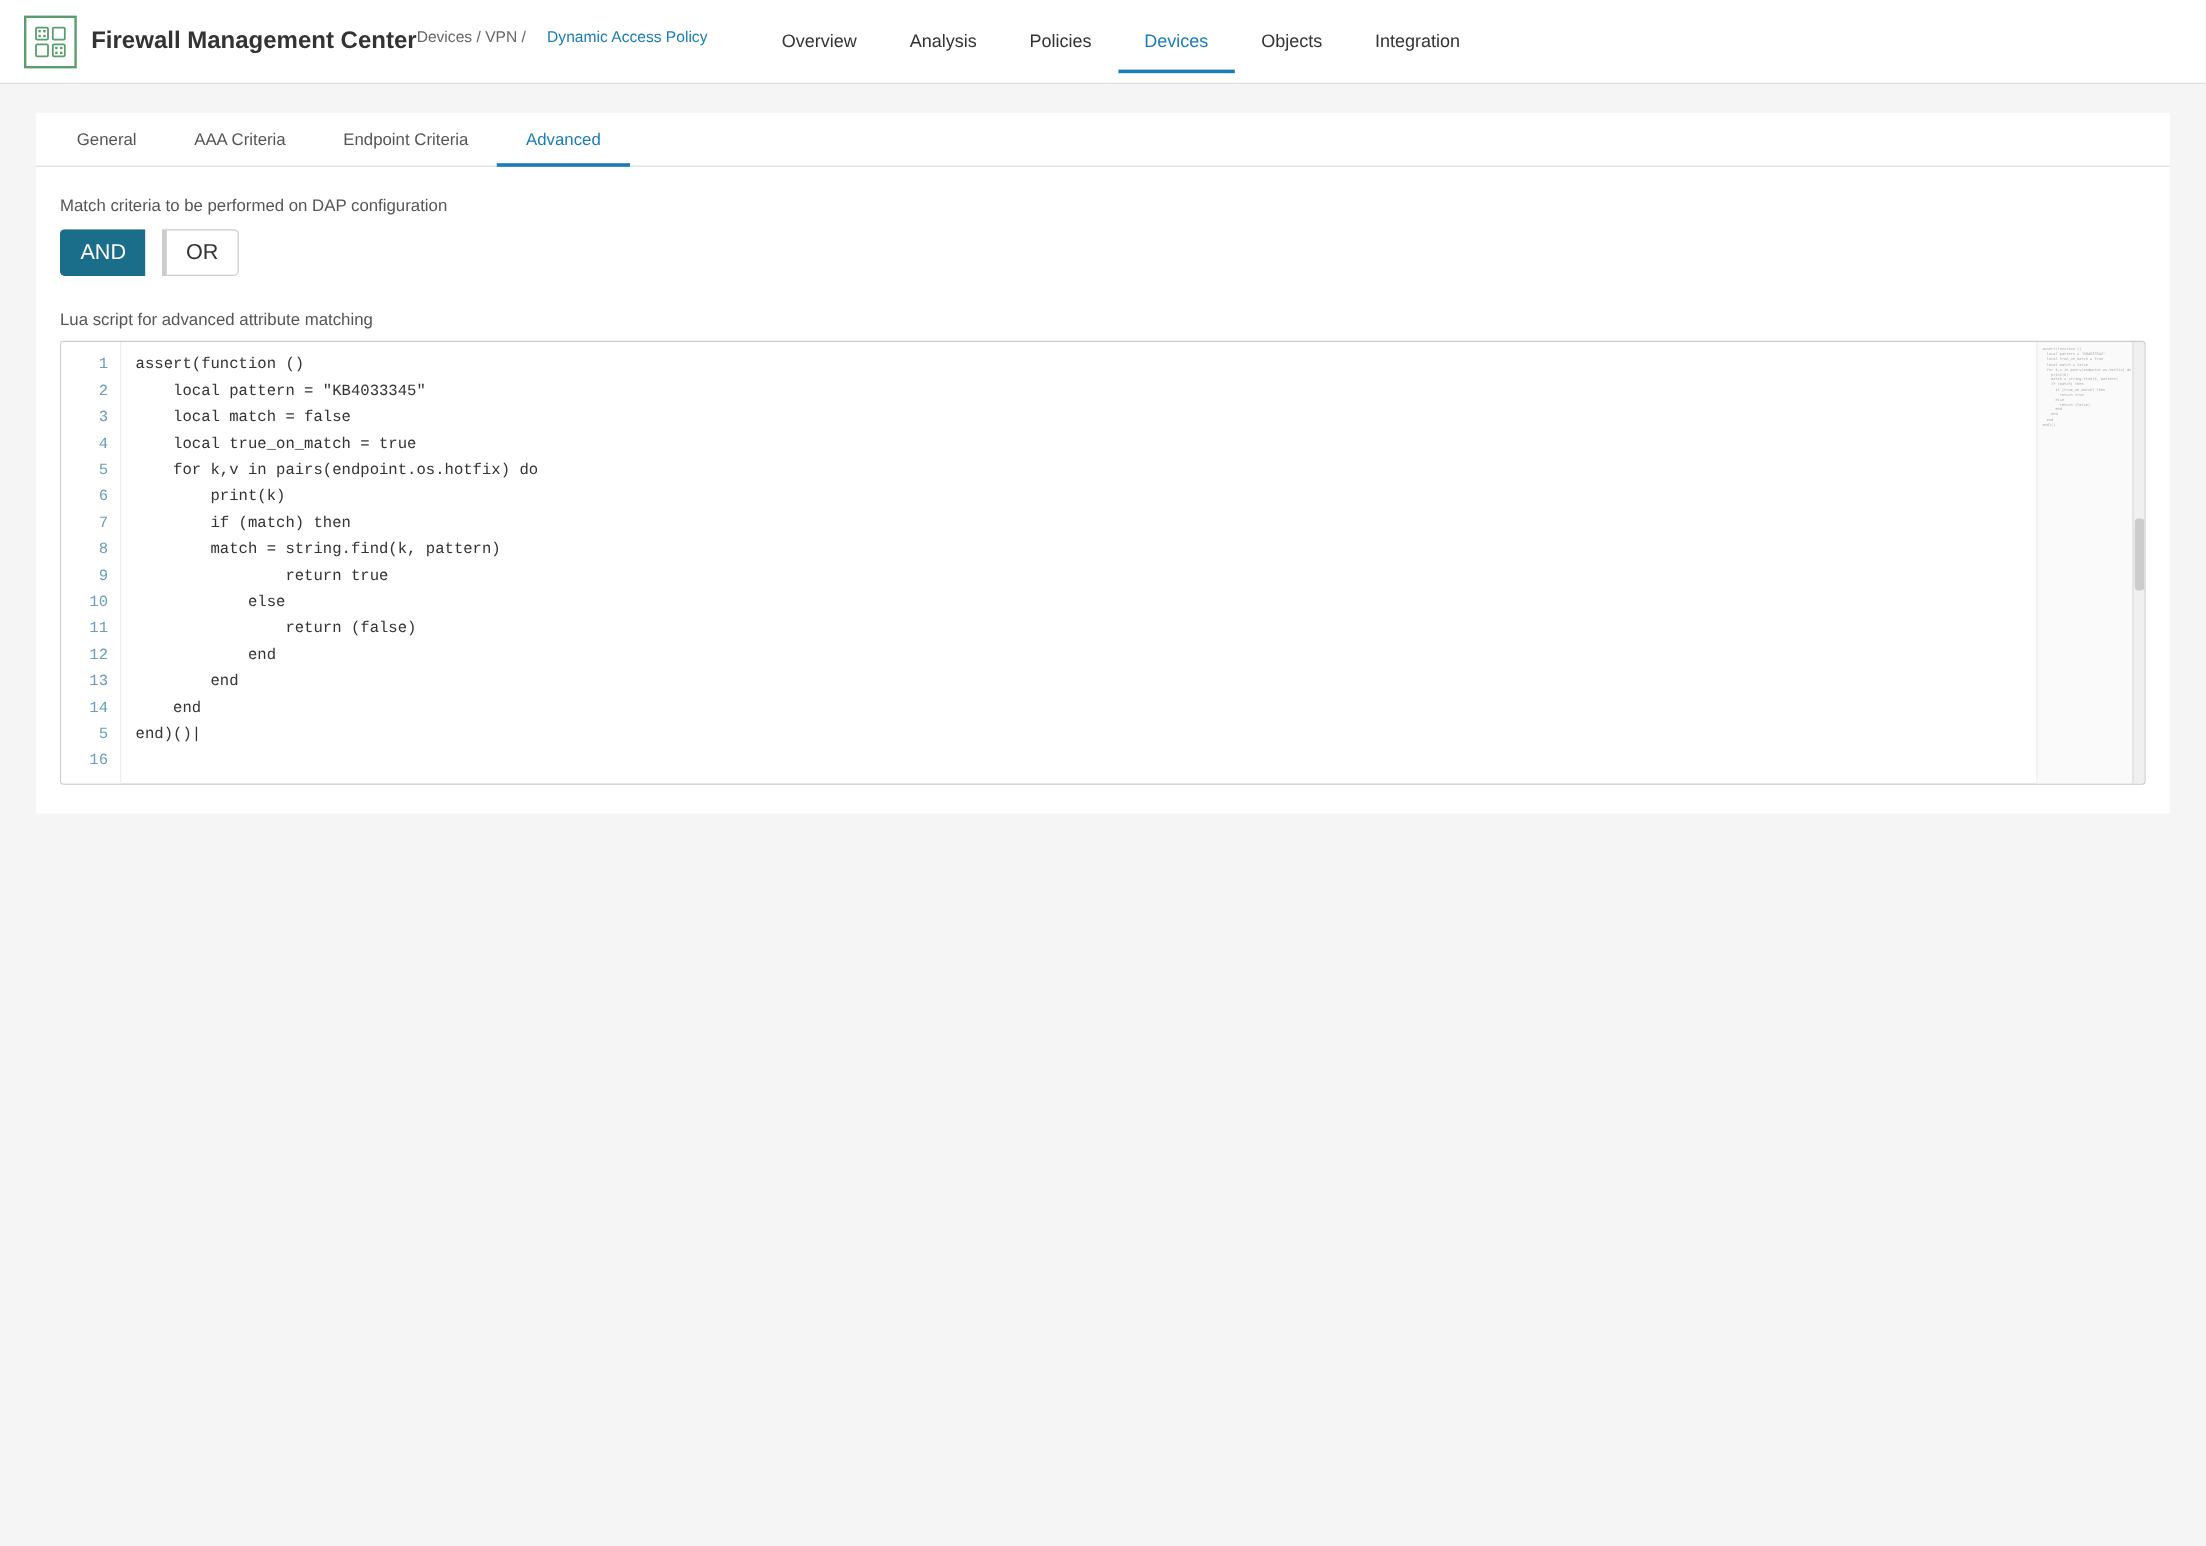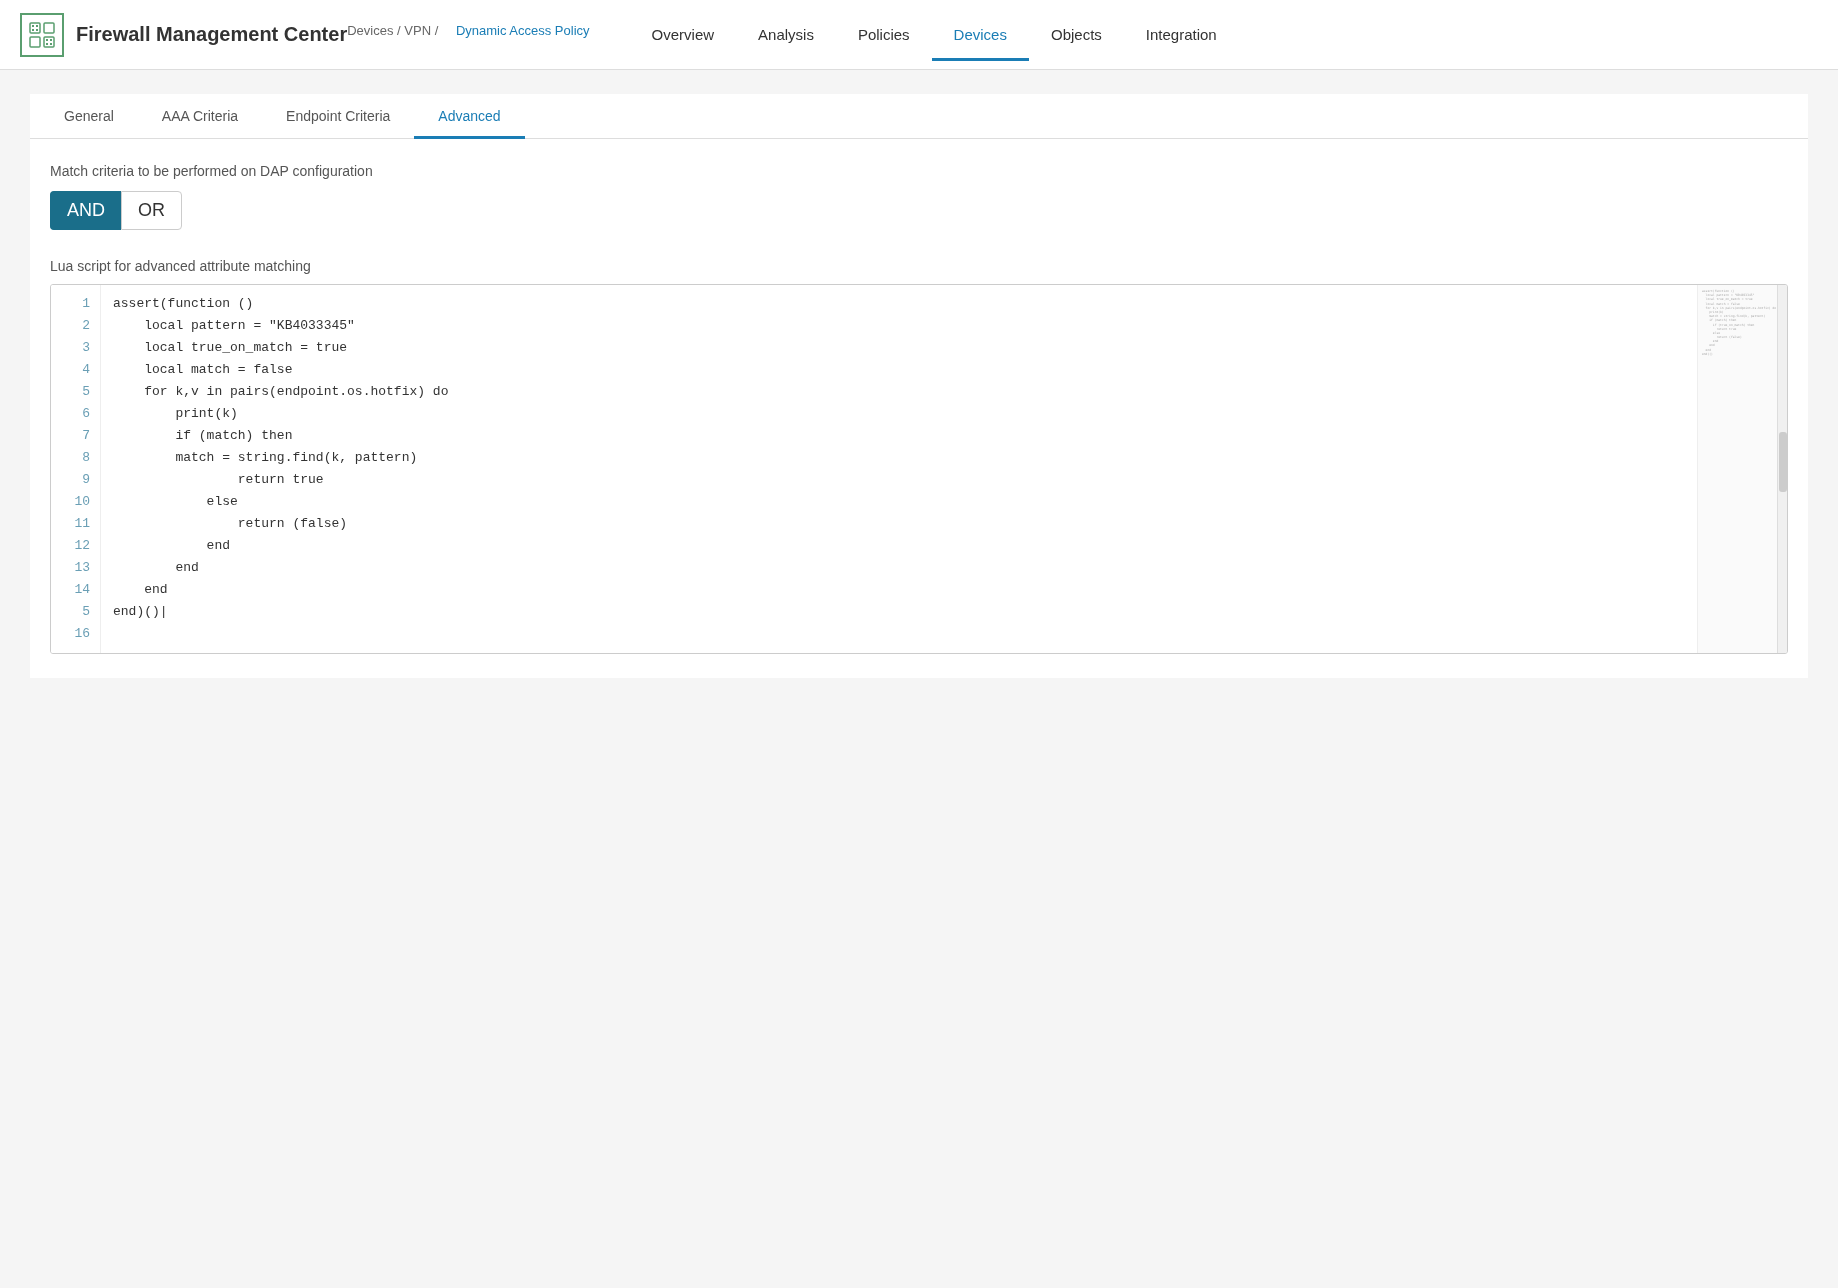--- a/index.html
+++ b/index.html
@@ -132,21 +132,22 @@
       background: #1a6e8a;
       color: #fff;
       border-color: #1a6e8a;
     }
     .toggle-btn:first-child {
       border-radius: 4px 0 0 4px;
       border-right: none;
     }
     .toggle-btn:last-child {
       border-radius: 0 4px 4px 0;
-      border-left: 1px solid #eab308;
+      border-left: 4px solid #eab308;
+      margin-left: 14px;
     }
     .toggle-btn.active + .toggle-btn {
       border-left-color: #ccc;
     }
 
     .script-label {
       font-size: 14px;
       color: #555;
       margin-bottom: 10px;
     }
@@ -310,22 +311,22 @@
             <div class="line-num">12</div>
             <div class="line-num">13</div>
             <div class="line-num">14</div>
             <div class="line-num">5</div>
             <div class="line-num">16</div>
           </div>
 
           <div class="code-lines">
             <div class="code-line">assert(function ()</div>
             <div class="code-line">    local pattern = "KB4033345"</div>
+            <div class="code-line">    local match = false</div>
             <div class="code-line">    local true_on_match = true</div>
-            <div class="code-line">    local match = false</div>
             <div class="code-line">    for k,v in pairs(endpoint.os.hotfix) do</div>
             <div class="code-line">        print(k)</div>
             <div class="code-line">        if (match) then</div>
             <div class="code-line">        match = string.find(k, pattern)</div>
             <div class="code-line">                return true</div>
             <div class="code-line">            else</div>
             <div class="code-line">                return (false)</div>
             <div class="code-line">            end</div>
             <div class="code-line">        end</div>
             <div class="code-line">    end</div>

